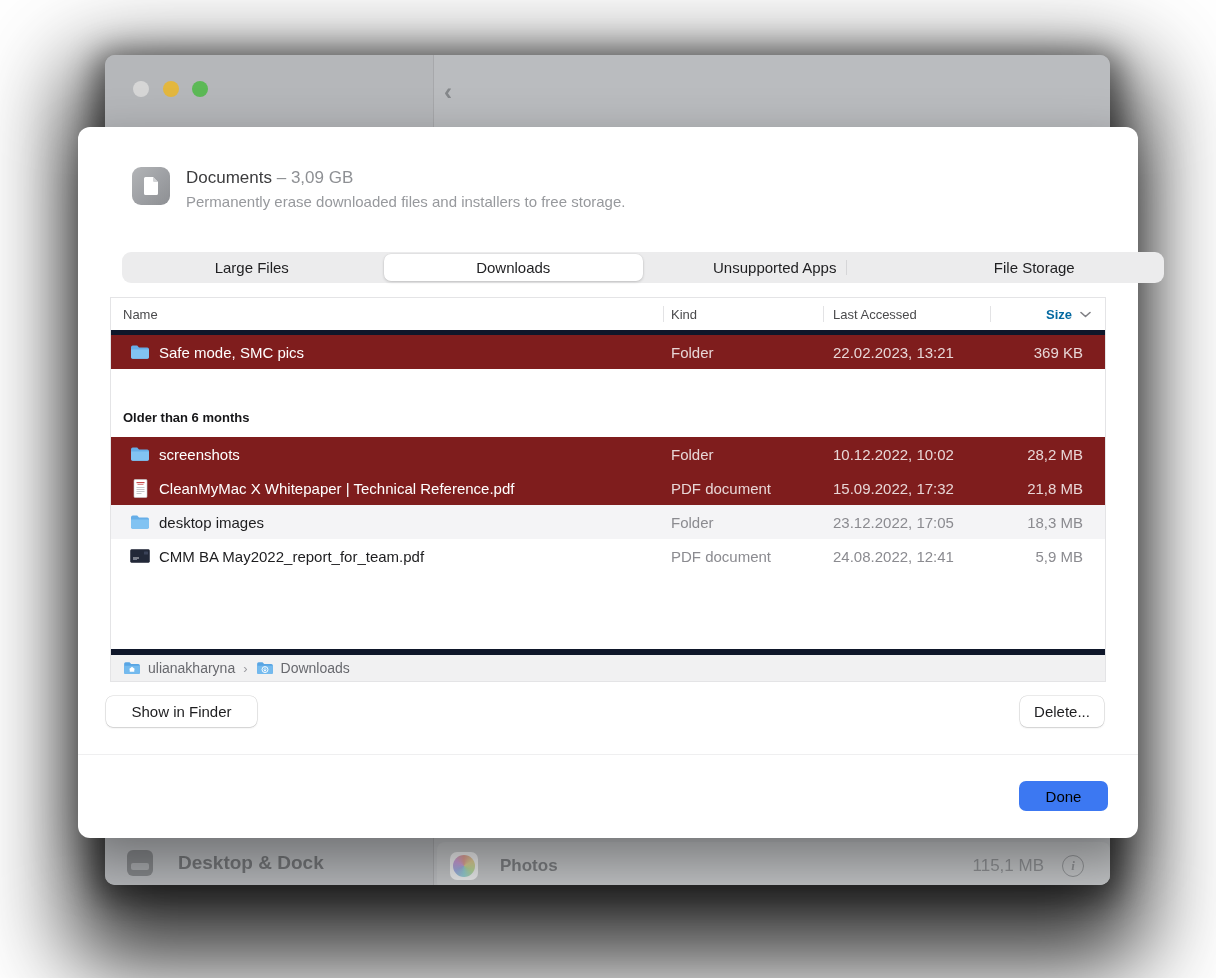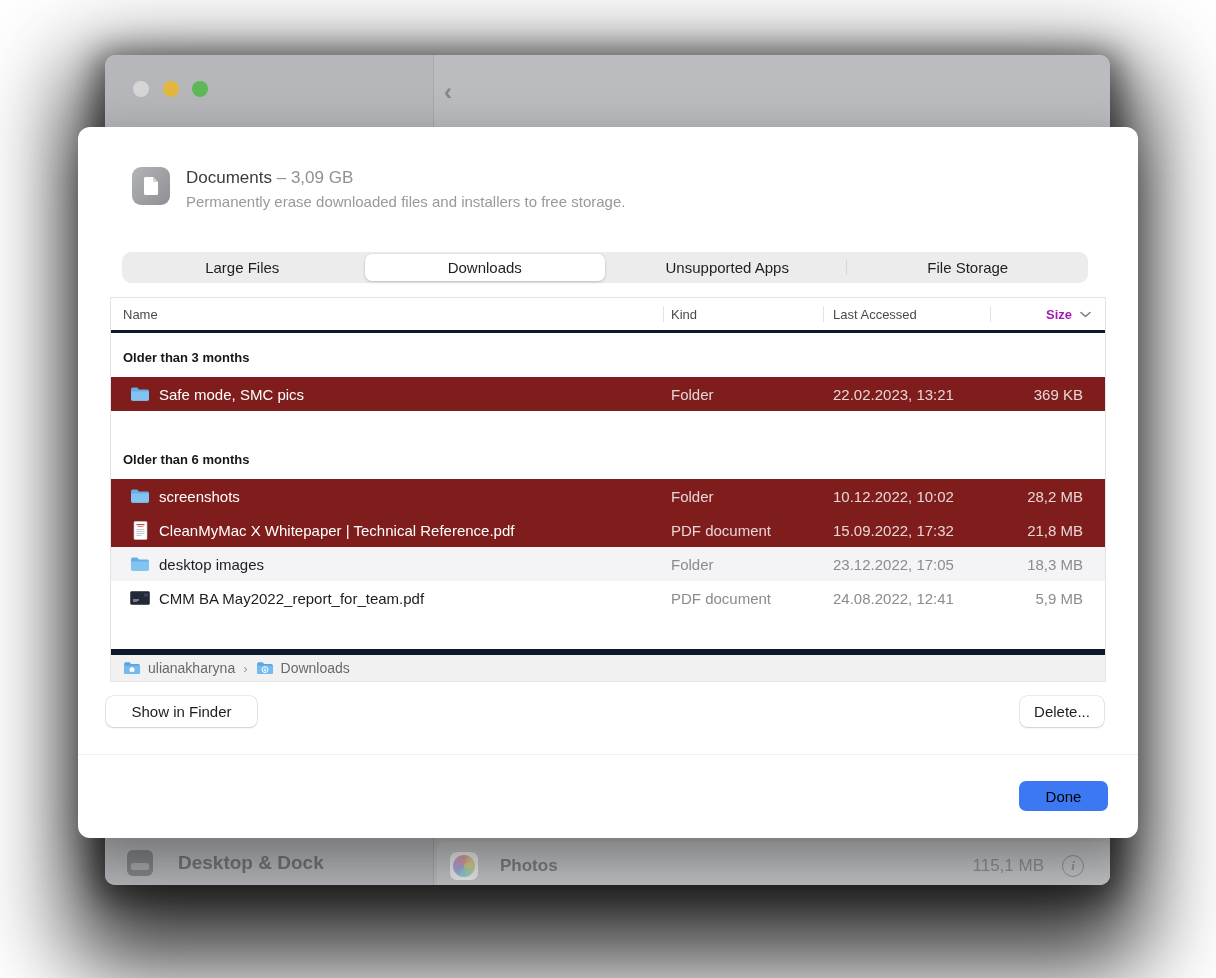--- a/index.html
+++ b/index.html
@@ -48,40 +48,40 @@
   .doc-icon{width:38px;height:38px;border-radius:9px;flex:0 0 38px;
     background:linear-gradient(135deg,#b2b4b7 0%,#8d8f93 100%);
     display:flex;align-items:center;justify-content:center;}
   .doc-texts{padding-top:1px;}
   .doc-title-line{font-size:17px;line-height:20px;}
   .doc-title{color:#3c3c3e;font-weight:500;}
   .doc-size{color:#8e9094;}
   .doc-sub{font-size:15px;line-height:18px;color:#97999d;margin-top:5px;}
 
   
-  .segmented{left:44px;top:125px;width:966px;height:31px;background:#ececed;
+  .segmented{left:44px;top:125px;width:1042px;height:31px;background:#ececed;
     border-radius:9px;display:flex;position:absolute;justify-content:space-between;}
   .seg{flex:1;display:flex;align-items:center;justify-content:center;
     font-size:15px;color:#1f1f21;cursor:default;position:relative;z-index:1;}
   .seg.sel{background:#ffffff;border-radius:7px;margin:2px;
     box-shadow:0 1px 3px rgba(0,0,0,0.18),0 0 0 0.5px rgba(0,0,0,0.04);
     font-weight:500;}
   .seg-divider{position:absolute;left:724px;top:8px;width:1px;height:15px;
     background:#d6d6d8;z-index:0;}
 
   
   .tablebox{left:32px;top:170px;width:996px;height:385px;border:1px solid #e4e4e6;
     box-sizing:border-box;background:#ffffff;}
-  .thead{height:32px;border-bottom:3px solid #0f172a;position:relative;
+  .thead{height:32px;border-bottom:5px solid #0f172a;position:relative;
     display:flex;align-items:center;font-size:13px;color:#4a4a4c;}
   .th-name{width:552px;padding-left:12px;box-sizing:border-box;}
   .th-kind{width:160px;padding-left:8px;box-sizing:border-box;}
   .th-acc{width:167px;padding-left:10px;box-sizing:border-box;}
   .th-size{flex:1;display:flex;align-items:center;justify-content:flex-end;
-    padding-right:14px;font-weight:700;color:#a21caf;gap:8px;}
+    padding-right:14px;font-weight:700;color:#0369a1;gap:8px;}
   .hdiv{position:absolute;top:8px;width:1px;height:16px;background:#e3e3e5;}
   .hd1{left:552px;}.hd2{left:712px;}.hd3{left:879px;}
 
   .sec-label-1{padding:14px 0 8px 12px;font-size:13px;font-weight:700;color:#161618;
     line-height:22px;}
   .sec-label-2{padding:38px 0 8px 12px;font-size:13px;font-weight:700;color:#161618;
     line-height:22px;}
   .trow{height:34px;display:flex;align-items:center;font-size:15px;color:#1d1d1f;}
   .trow .cname{width:552px;display:flex;align-items:center;gap:9px;
     padding-left:19px;box-sizing:border-box;white-space:nowrap;overflow:hidden;}
@@ -175,21 +175,20 @@
       <span class="th-kind">Kind</span>
       <span class="th-acc">Last Accessed</span>
       <span class="th-size">
         <span>Size</span>
         <svg width="11" height="7" viewBox="0 0 11 7">
           <path d="M1 1.5 L5.5 5.5 L10 1.5" fill="none" stroke="#808085" stroke-width="1.6" stroke-linecap="round" stroke-linejoin="round"></path>
         </svg>
       </span>
     </div>
 
-    <div class="sec-label-1">Older than 3 months</div>
 
     <div class="trow sel">
       <span class="cname">
         <span class="ficon">
           <svg width="20" height="16" viewBox="0 0 20 16">
             <path d="M1 3.2 A1.8 1.8 0 0 1 2.8 1.4 H7.2 L9 3.4 H17.2 A1.8 1.8 0 0 1 19 5.2 V13 A1.8 1.8 0 0 1 17.2 14.8 H2.8 A1.8 1.8 0 0 1 1 13 Z" fill="#66aee8"></path>
             <path d="M1 5.4 H19 V13 A1.8 1.8 0 0 1 17.2 14.8 H2.8 A1.8 1.8 0 0 1 1 13 Z" fill="#82c3f2"></path>
           </svg>
         </span>
         <span>Safe mode, SMC pics</span>

